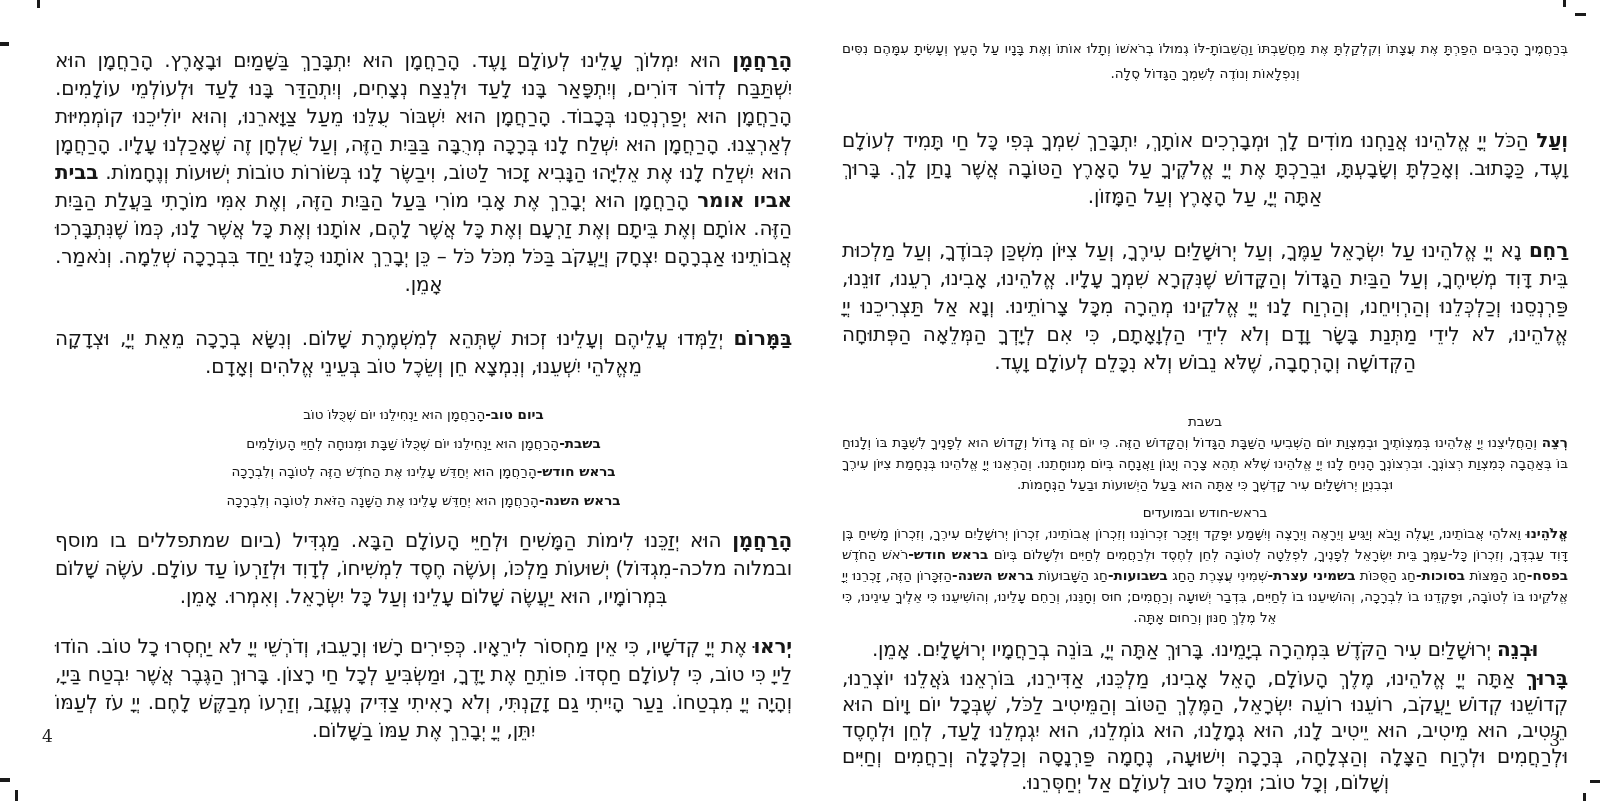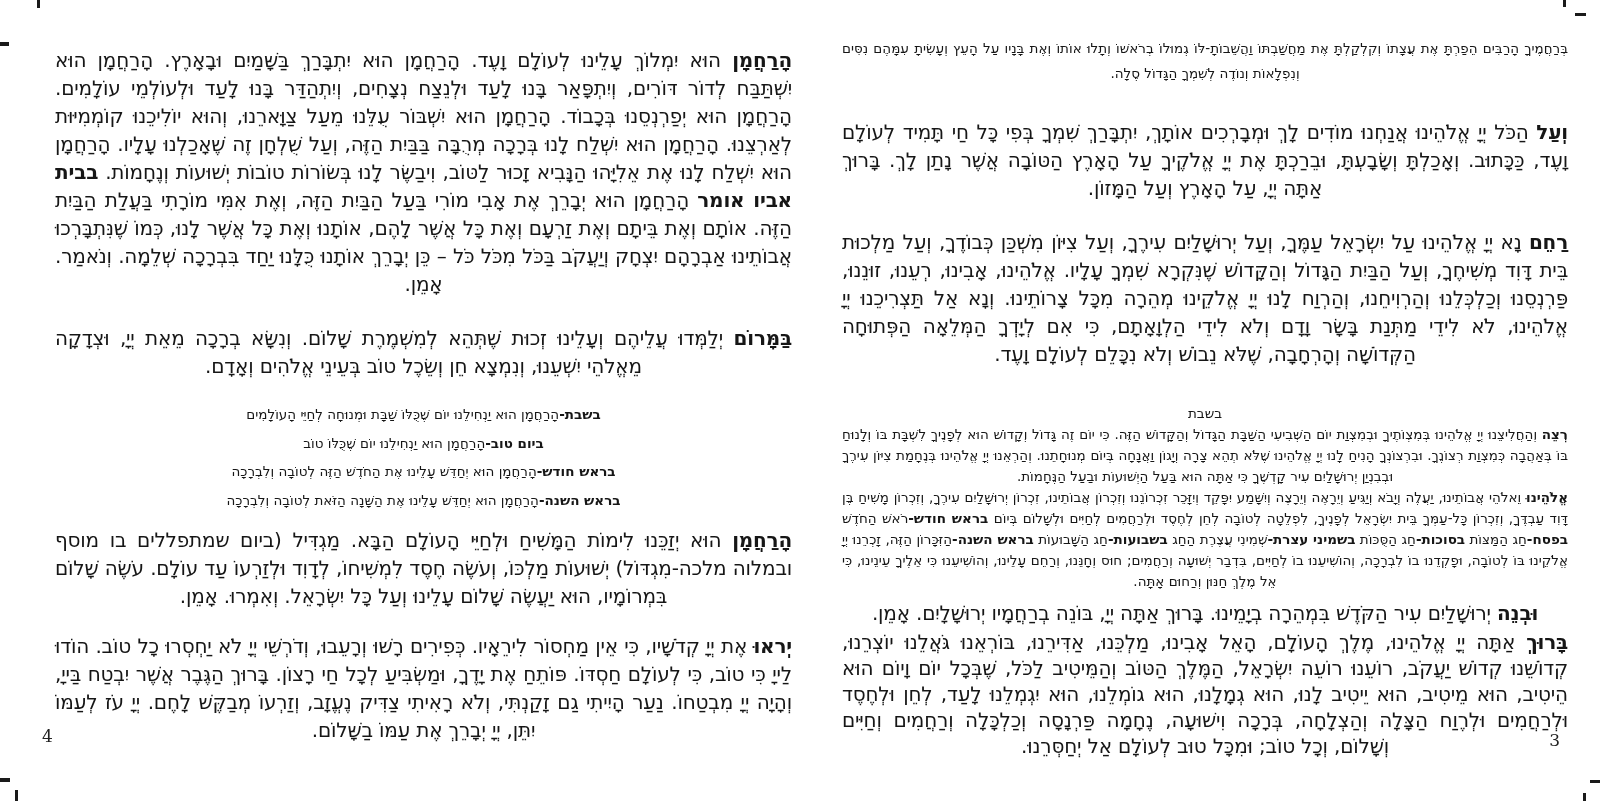--- a/index.html
+++ b/index.html
@@ -42,21 +42,21 @@
 
   .sec-header {
     font-size: 13.5px;
     line-height: 18px;
     text-align: center;
   }
   .mt-b { margin-top: 26px; }
   .mt-occ { margin-top: 20px; }
   .mt-c { margin-top: 12px; }
   .mt-d { margin-top: 22px; }
-  .mt-1 { margin-top: 32px; }
+  .mt-1 { margin-top: 40px; }
   .mt-2 { margin-top: 26px; }
   .mt-h1 { margin-top: 36px; margin-bottom: 2px; }
   .mt-h2 { margin-top: 8px; margin-bottom: 2px; }
   .mt-5 { margin-top: 7px; }
   .mt-6 { margin-top: 2px; }
 
   .occasions {
     font-size: 13.5px;
     line-height: 28.5px;
     text-align: center;
@@ -98,22 +98,22 @@
   <div class="crop crop-br-h"></div>
   <div class="crop crop-br-v"></div>
 
   <div class="page page-left">
 
     <p class="p-main"><b>הָרַחֲמָן</b><span> הוּא יִמְלוֹךְ עָלֵינוּ לְעוֹלָם וָעֶד. הָרַחֲמָן הוּא יִתְבָּרַךְ בַּשָּׁמַיִם וּבָאָרֶץ. הָרַחֲמָן הוּא יִשְׁתַּבַּח לְדוֹר דּוֹרִים, וְיִתְפָּאַר בָּנוּ לָעַד וּלְנֵצַח נְצָחִים, וְיִתְהַדַּר בָּנוּ לָעַד וּלְעוֹלְמֵי עוֹלָמִים. הָרַחֲמָן הוּא יְפַרְנְסֵנוּ בְּכָבוֹד. הָרַחֲמָן הוּא יִשְׁבּוֹר עֻלֵּנוּ מֵעַל צַוָּארֵנוּ, וְהוּא יוֹלִיכֵנוּ קוֹמְמִיּוּת לְאַרְצֵנוּ. הָרַחֲמָן הוּא יִשְׁלַח לָנוּ בְּרָכָה מְרֻבָּה בַּבַּיִת הַזֶּה, וְעַל שֻׁלְחָן זֶה שֶׁאָכַלְנוּ עָלָיו. הָרַחֲמָן הוּא יִשְׁלַח לָנוּ אֶת אֵלִיָּהוּ הַנָּבִיא זָכוּר לַטּוֹב, וִיבַשֶּׂר לָנוּ בְּשׂוֹרוֹת טוֹבוֹת יְשׁוּעוֹת וְנֶחָמוֹת. </span><b>בבית אביו אומר</b><span> הָרַחֲמָן הוּא יְבָרֵךְ אֶת אָבִי מוֹרִי בַּעַל הַבַּיִת הַזֶּה, וְאֶת אִמִּי מוֹרָתִי בַּעֲלַת הַבַּיִת הַזֶּה. אוֹתָם וְאֶת בֵּיתָם וְאֶת זַרְעָם וְאֶת כָּל אֲשֶׁר לָהֶם, אוֹתָנוּ וְאֶת כָּל אֲשֶׁר לָנוּ, כְּמוֹ שֶׁנִּתְבָּרְכוּ אֲבוֹתֵינוּ אַבְרָהָם יִצְחָק וְיַעֲקֹב בַּכֹּל מִכֹּל כֹּל – כֵּן יְבָרֵךְ אוֹתָנוּ כֻּלָּנוּ יַחַד בִּבְרָכָה שְׁלֵמָה. וְנֹאמַר. אָמֵן.</span></p>
 
     <p class="p-main mt-b"><b>בַּמָּרוֹם</b><span> יְלַמְּדוּ עֲלֵיהֶם וְעָלֵינוּ זְכוּת שֶׁתְּהֵא לְמִשְׁמֶרֶת שָׁלוֹם. וְנִשָּׂא בְרָכָה מֵאֵת יְיָ, וּצְדָקָה מֵאֱלֹהֵי יִשְׁעֵנוּ, וְנִמְצָא חֵן וְשֵׂכֶל טוֹב בְּעֵינֵי אֱלֹהִים וְאָדָם.</span></p>
 
     <div class="occasions mt-occ">
+      <div class="occ-line"><b>ביום טוב-</b><span>הָרַחֲמָן הוּא יַנְחִילֵנוּ יוֹם שֶׁכֻּלּוֹ טוֹב</span></div>
       <div class="occ-line"><b>בשבת-</b><span>הָרַחֲמָן הוּא יַנְחִילֵנוּ יוֹם שֶׁכֻּלּוֹ שַׁבָּת וּמְנוּחָה לְחַיֵּי הָעוֹלָמִים</span></div>
-      <div class="occ-line"><b>ביום טוב-</b><span>הָרַחֲמָן הוּא יַנְחִילֵנוּ יוֹם שֶׁכֻּלּוֹ טוֹב</span></div>
       <div class="occ-line"><b>בראש חודש-</b><span>הָרַחֲמָן הוּא יְחַדֵּשׁ עָלֵינוּ אֶת הַחֹדֶשׁ הַזֶּה לְטוֹבָה וְלִבְרָכָה</span></div>
       <div class="occ-line"><b>בראש השנה-</b><span>הָרַחֲמָן הוּא יְחַדֵּשׁ עָלֵינוּ אֶת הַשָּׁנָה הַזֹּאת לְטוֹבָה וְלִבְרָכָה</span></div>
     </div>
 
     <p class="p-main mt-c"><b>הָרַחֲמָן</b><span> הוּא יְזַכֵּנוּ לִימוֹת הַמָּשִׁיחַ וּלְחַיֵּי הָעוֹלָם הַבָּא. מַגְדִּיל (ביום שמתפללים בו מוסף ובמלוה מלכה-מִגְדּוֹל) יְשׁוּעוֹת מַלְכּוֹ, וְעֹשֶׂה חֶסֶד לִמְשִׁיחוֹ, לְדָוִד וּלְזַרְעוֹ עַד עוֹלָם. עֹשֶׂה שָׁלוֹם בִּמְרוֹמָיו, הוּא יַעֲשֶׂה שָׁלוֹם עָלֵינוּ וְעַל כָּל יִשְׂרָאֵל. וְאִמְרוּ. אָמֵן.</span></p>
 
     <p class="p-main mt-d"><b>יְראוּ</b><span> אֶת יְיָ קְדֹשָׁיו, כִּי אֵין מַחְסוֹר לִירֵאָיו. כְּפִירִים רָשׁוּ וְרָעֵבוּ, וְדֹרְשֵׁי יְיָ לֹא יַחְסְרוּ כָל טוֹב. הוֹדוּ לַייָ כִּי טוֹב, כִּי לְעוֹלָם חַסְדּוֹ. פּוֹתֵחַ אֶת יָדֶךָ, וּמַשְׂבִּיעַ לְכָל חַי רָצוֹן. בָּרוּךְ הַגֶּבֶר אֲשֶׁר יִבְטַח בַּייָ, וְהָיָה יְיָ מִבְטַחוֹ. נַעַר הָיִיתִי גַם זָקַנְתִּי, וְלֹא רָאִיתִי צַדִּיק נֶעֱזָב, וְזַרְעוֹ מְבַקֶּשׁ לָחֶם. יְיָ עֹז לְעַמּוֹ יִתֵּן, יְיָ יְבָרֵךְ אֶת עַמּוֹ בַשָּׁלוֹם.</span></p>
 
     <div class="pagenum pagenum-left">4</div>
   </div>
@@ -123,20 +123,21 @@
     <p class="p-small p-top">בְּרַחֲמֶיךָ הָרַבִּים הֵפַרְתָּ אֶת עֲצָתוֹ וְקִלְקַלְתָּ אֶת מַחֲשַׁבְתּוֹ וַהֲשֵׁבוֹתָ-לּוֹ גְמוּלוֹ בְרֹאשׁוֹ וְתָלוּ אוֹתוֹ וְאֶת בָּנָיו עַל הָעֵץ וְעָשִׂיתָ עִמָּהֶם נִסִּים וְנִפְלָאוֹת וְנוֹדֶה לְשִׁמְךָ הַגָּדוֹל סֶלָה.</p>
 
     <p class="p-main mt-1"><b>וְעַל</b><span> הַכֹּל יְיָ אֱלֹהֵינוּ אֲנַחְנוּ מוֹדִים לָךְ וּמְבָרְכִים אוֹתָךְ, יִתְבָּרַךְ שִׁמְךָ בְּפִי כָּל חַי תָּמִיד לְעוֹלָם וָעֶד, כַּכָּתוּב. וְאָכַלְתָּ וְשָׂבָעְתָּ, וּבֵרַכְתָּ אֶת יְיָ אֱלֹקֶיךָ עַל הָאָרֶץ הַטּוֹבָה אֲשֶׁר נָתַן לָךְ. בָּרוּךְ אַתָּה יְיָ, עַל הָאָרֶץ וְעַל הַמָּזוֹן.</span></p>
 
     <p class="p-main mt-2"><b>רַחֵם</b><span> נָא יְיָ אֱלֹהֵינוּ עַל יִשְׂרָאֵל עַמֶּךָ, וְעַל יְרוּשָׁלַיִם עִירֶךָ, וְעַל צִיּוֹן מִשְׁכַּן כְּבוֹדֶךָ, וְעַל מַלְכוּת בֵּית דָּוִד מְשִׁיחֶךָ, וְעַל הַבַּיִת הַגָּדוֹל וְהַקָּדוֹשׁ שֶׁנִּקְרָא שִׁמְךָ עָלָיו. אֱלֹהֵינוּ, אָבִינוּ, רְעֵנוּ, זוּנֵנוּ, פַּרְנְסֵנוּ וְכַלְכְּלֵנוּ וְהַרְוִיחֵנוּ, וְהַרְוַח לָנוּ יְיָ אֱלֹקֵינוּ מְהֵרָה מִכָּל צָרוֹתֵינוּ. וְנָא אַל תַּצְרִיכֵנוּ יְיָ אֱלֹהֵינוּ, לֹא לִידֵי מַתְּנַת בָּשָׂר וָדָם וְלֹא לִידֵי הַלְוָאָתָם, כִּי אִם לְיָדְךָ הַמְּלֵאָה הַפְּתוּחָה הַקְּדוֹשָׁה וְהָרְחָבָה, שֶׁלֹּא נֵבוֹשׁ וְלֹא נִכָּלֵם לְעוֹלָם וָעֶד.</span></p>
 
     <div class="sec-header mt-h1">בשבת</div>
 
     <p class="p-small"><b>רְצֵה</b><span> וְהַחֲלִיצֵנוּ יְיָ אֱלֹהֵינוּ בְּמִצְוֹתֶיךָ וּבְמִצְוַת יוֹם הַשְּׁבִיעִי הַשַּׁבָּת הַגָּדוֹל וְהַקָּדוֹשׁ הַזֶּה. כִּי יוֹם זֶה גָּדוֹל וְקָדוֹשׁ הוּא לְפָנֶיךָ לִשְׁבָּת בּוֹ וְלָנוּחַ בּוֹ בְּאַהֲבָה כְּמִצְוַת רְצוֹנֶךָ. וּבִרְצוֹנְךָ הָנִיחַ לָנוּ יְיָ אֱלֹהֵינוּ שֶׁלֹּא תְהֵא צָרָה וְיָגוֹן וַאֲנָחָה בְּיוֹם מְנוּחָתֵנוּ. וְהַרְאֵנוּ יְיָ אֱלֹהֵינוּ בְּנֶחָמַת צִיּוֹן עִירֶךָ וּבְבִנְיַן יְרוּשָׁלַיִם עִיר קָדְשֶׁךָ כִּי אַתָּה הוּא בַּעַל הַיְשׁוּעוֹת וּבַעַל הַנֶּחָמוֹת.</span></p>
 
+    <div class="sec-header mt-h2">בראש-חודש ובמועדים</div>
 
     <p class="p-small"><b>אֱלֹהֵינוּ</b><span> וֵאלֹהֵי אֲבוֹתֵינוּ, יַעֲלֶה וְיָבֹא וְיַגִּיעַ וְיֵרָאֶה וְיֵרָצֶה וְיִשָּׁמַע יִפָּקֵד וְיִזָּכֵר זִכְרוֹנֵנוּ וְזִכְרוֹן אֲבוֹתֵינוּ, זִכְרוֹן יְרוּשָׁלַיִם עִירֶךָ, וְזִכְרוֹן מָשִׁיחַ בֶּן דָּוִד עַבְדֶּךָ, וְזִכְרוֹן כָּל-עַמְּךָ בֵּית יִשְׂרָאֵל לְפָנֶיךָ, לִפְלֵטָה לְטוֹבָה לְחֵן לְחֶסֶד וּלְרַחֲמִים לְחַיִּים וּלְשָׁלוֹם בְּיוֹם </span><b>בראש חודש-</b><span>רֹאשׁ הַחֹדֶשׁ </span><b>בפסח-</b><span>חַג הַמַּצּוֹת </span><b>בסוכות-</b><span>חַג הַסֻּכּוֹת </span><b>בשמיני עצרת-</b><span>שְׁמִינִי עֲצֶרֶת הַחַג </span><b>בשבועות-</b><span>חַג הַשָּׁבוּעוֹת </span><b>בראש השנה-</b><span>הַזִּכָּרוֹן הַזֶּה, זָכְרֵנוּ יְיָ אֱלֹקֵינוּ בּוֹ לְטוֹבָה, וּפָקְדֵנוּ בוֹ לִבְרָכָה, וְהוֹשִׁיעֵנוּ בוֹ לְחַיִּים, בִּדְבַר יְשׁוּעָה וְרַחֲמִים; חוּס וְחָנֵּנוּ, וְרַחֵם עָלֵינוּ, וְהוֹשִׁיעֵנוּ כִּי אֵלֶיךָ עֵינֵינוּ, כִּי אֵל מֶלֶךְ חַנּוּן וְרַחוּם אָתָּה.</span></p>
 
     <p class="p-main mt-5"><b>וּבְנֵה</b><span> יְרוּשָׁלַיִם עִיר הַקֹּדֶשׁ בִּמְהֵרָה בְיָמֵינוּ. בָּרוּךְ אַתָּה יְיָ, בּוֹנֵה בְרַחֲמָיו יְרוּשָׁלָיִם. אָמֵן.</span></p>
 
     <p class="p-main p-tight mt-6"><b>בָּרוּךְ</b><span> אַתָּה יְיָ אֱלֹהֵינוּ, מֶלֶךְ הָעוֹלָם, הָאֵל אָבִינוּ, מַלְכֵּנוּ, אַדִּירֵנוּ, בּוֹרְאֵנוּ גֹּאֲלֵנוּ יוֹצְרֵנוּ, קְדוֹשֵׁנוּ קְדוֹשׁ יַעֲקֹב, רוֹעֵנוּ רוֹעֵה יִשְׂרָאֵל, הַמֶּלֶךְ הַטּוֹב וְהַמֵּיטִיב לַכֹּל, שֶׁבְּכָל יוֹם וָיוֹם הוּא הֵיטִיב, הוּא מֵיטִיב, הוּא יֵיטִיב לָנוּ, הוּא גְמָלָנוּ, הוּא גוֹמְלֵנוּ, הוּא יִגְמְלֵנוּ לָעַד, לְחֵן וּלְחֶסֶד וּלְרַחֲמִים וּלְרֶוַח הַצָּלָה וְהַצְלָחָה, בְּרָכָה וִישׁוּעָה, נֶחָמָה פַּרְנָסָה וְכַלְכָּלָה וְרַחֲמִים וְחַיִּים וְשָׁלוֹם, וְכָל טוֹב; וּמִכָּל טוּב לְעוֹלָם אַל יְחַסְּרֵנוּ.</span></p>
 
     <div class="pagenum pagenum-right">3</div>
   </div>
 

